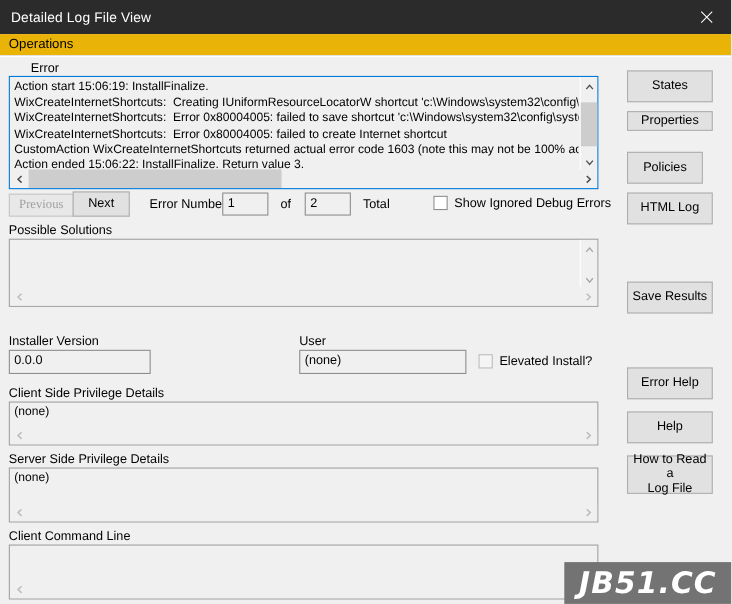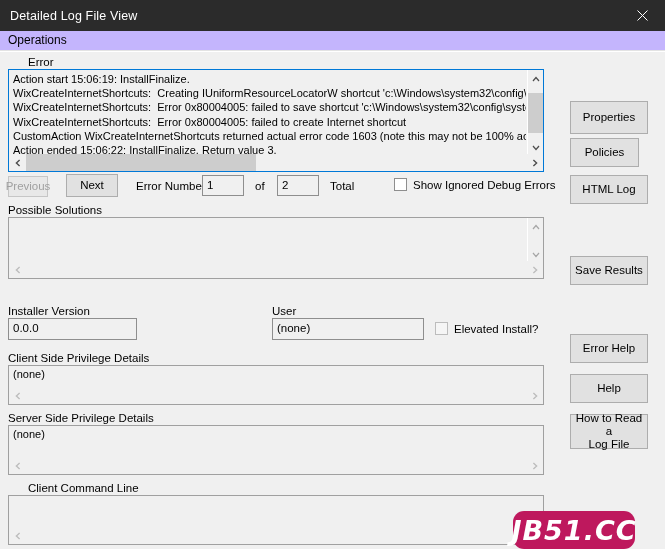--- a/index.html
+++ b/index.html
@@ -36,21 +36,21 @@
     width: 46px; height: 31px;
     display: flex; align-items: center; justify-content: center;
     color: #ffffff;
   }
   .close-btn svg { display: block; }
 
   
   .menubar {
     position: absolute; left: 0; top: 31px;
     width: 665px; height: 20px;
-    background: #c4b5fd;
+    background: #eab308;
     display: flex; align-items: center;
     border-bottom: 1px solid #e3e3e3;
   }
   .menu-item {
     font-size: 12px; color: #000;
     padding: 0 6px 0 8px;
     line-height: 19px;
   }
 
   
@@ -237,21 +237,21 @@
           <div class="thumb" style="left:0px; width:230px;"></div>
         </div>
         <div class="arrow">
           <svg width="6" height="8" viewBox="0 0 6 8">
               <polyline points="1.4,1 4.6,4 1.4,7" fill="none" stroke="#4d4d4d" stroke-width="1.4"></polyline>
             </svg>
         </div>
       </div>
     </div>
 
-    <div class="btn disabled" style="left:8px; top:124px; width:40px; height:21px;">Previous</div>
+    <div class="btn disabled" style="left:8px; top:124px; width:59px; height:21px;font-family:Liberation Serif, serif;">Previous</div>
     <div class="btn" style="left:66px; top:122px; width:52px; height:23px;">Next</div>
 
     <div class="plain-label" style="left:136px; top:127px;">Error Number</div>
     <div class="textinput" style="left:202px; top:123px; width:42px; height:21px;">1</div>
     <div class="plain-label" style="left:255px; top:127px;">of</div>
     <div class="textinput" style="left:277px; top:123px; width:42px; height:21px;">2</div>
     <div class="plain-label" style="left:330px; top:127px;">Total</div>
 
     <div class="checkbox-wrap" style="left:394px; top:126px;">
       <div class="checkbox-box"></div>
@@ -331,46 +331,47 @@
         </div>
         <div class="track"></div>
         <div class="arrow dim">
           <svg width="6" height="8" viewBox="0 0 6 8">
               <polyline points="1.4,1 4.6,4 1.4,7" fill="none" stroke="#bdbdbd" stroke-width="1.4"></polyline>
             </svg>
         </div>
       </div>
     </div>
 
-    <div class="group-label" style="left:8px; top:430px;margin-left:20px;">Client Command Line</div>
+    <div class="group-label" style="left:8px; top:430px;">Client Command Line</div>
     <div class="fieldbox" style="left:8px; top:443px; width:536px; height:50px;">
       <div class="content" style="right:4px; bottom:17px;"></div>
       <div class="hscroll" style="width:534px;">
         <div class="arrow dim">
           <svg width="6" height="8" viewBox="0 0 6 8">
               <polyline points="4.6,1 1.4,4 4.6,7" fill="none" stroke="#bdbdbd" stroke-width="1.4"></polyline>
             </svg>
         </div>
         <div class="track"></div>
         <div class="arrow dim">
           <svg width="6" height="8" viewBox="0 0 6 8">
               <polyline points="1.4,1 4.6,4 1.4,7" fill="none" stroke="#bdbdbd" stroke-width="1.4"></polyline>
             </svg>
         </div>
       </div>
     </div>
 
-    <div class="btn" style="left:570px; top:49px; width:78px; height:33px;">Properties</div>
+    <div class="btn" style="left:570px; top:12px; width:78px; height:29px;">States</div>
+    <div class="btn" style="left:570px; top:49px; width:78px; height:18px;">Properties</div>
     <div class="btn" style="left:570px; top:86px; width:69px; height:29px;">Policies</div>
     <div class="btn" style="left:570px; top:123px; width:78px; height:29px;">HTML Log</div>
 
     <div class="btn" style="left:570px; top:204px; width:78px; height:29px;">Save Results</div>
 
     <div class="btn" style="left:570px; top:282px; width:78px; height:29px;">Error Help</div>
     <div class="btn" style="left:570px; top:322px; width:78px; height:29px;">Help</div>
     <div class="btn" style="left:570px; top:362px; width:78px; height:35px;">How to Read a
 Log File</div>
 
   </div>
 
-  <div class="watermark" style="left:513px; top:511px; width:122px; height:38px; font-size:27px; background:#be185d;border-radius:11px;">JB51.CC</div>
+  <div class="watermark" style="left:513px; top:511px; width:152px; height:38px; font-size:27px; background:#737373;">JB51.CC</div>
 
 </div>
 
 </body></html>

